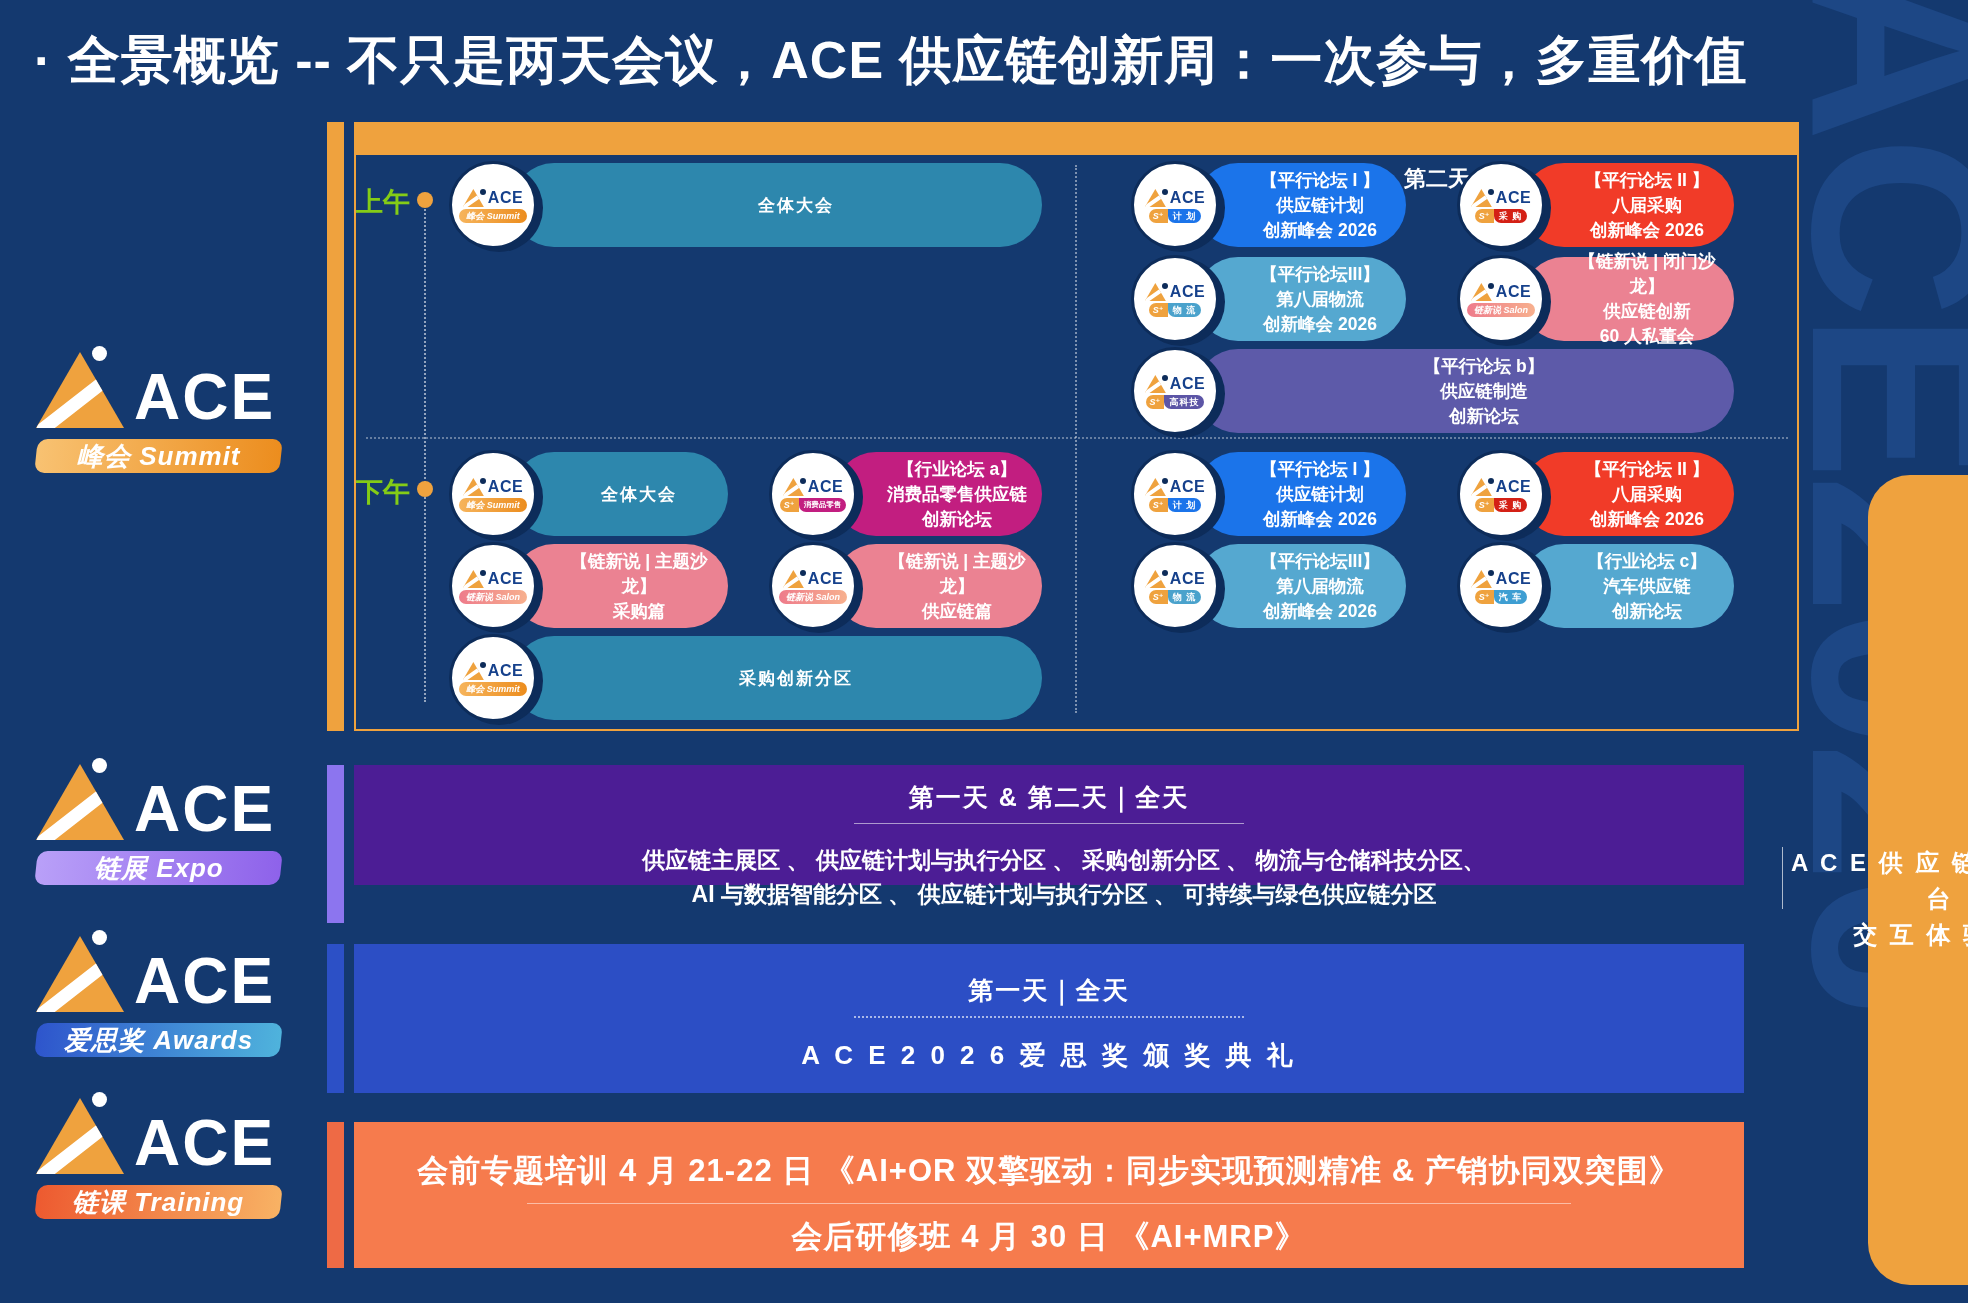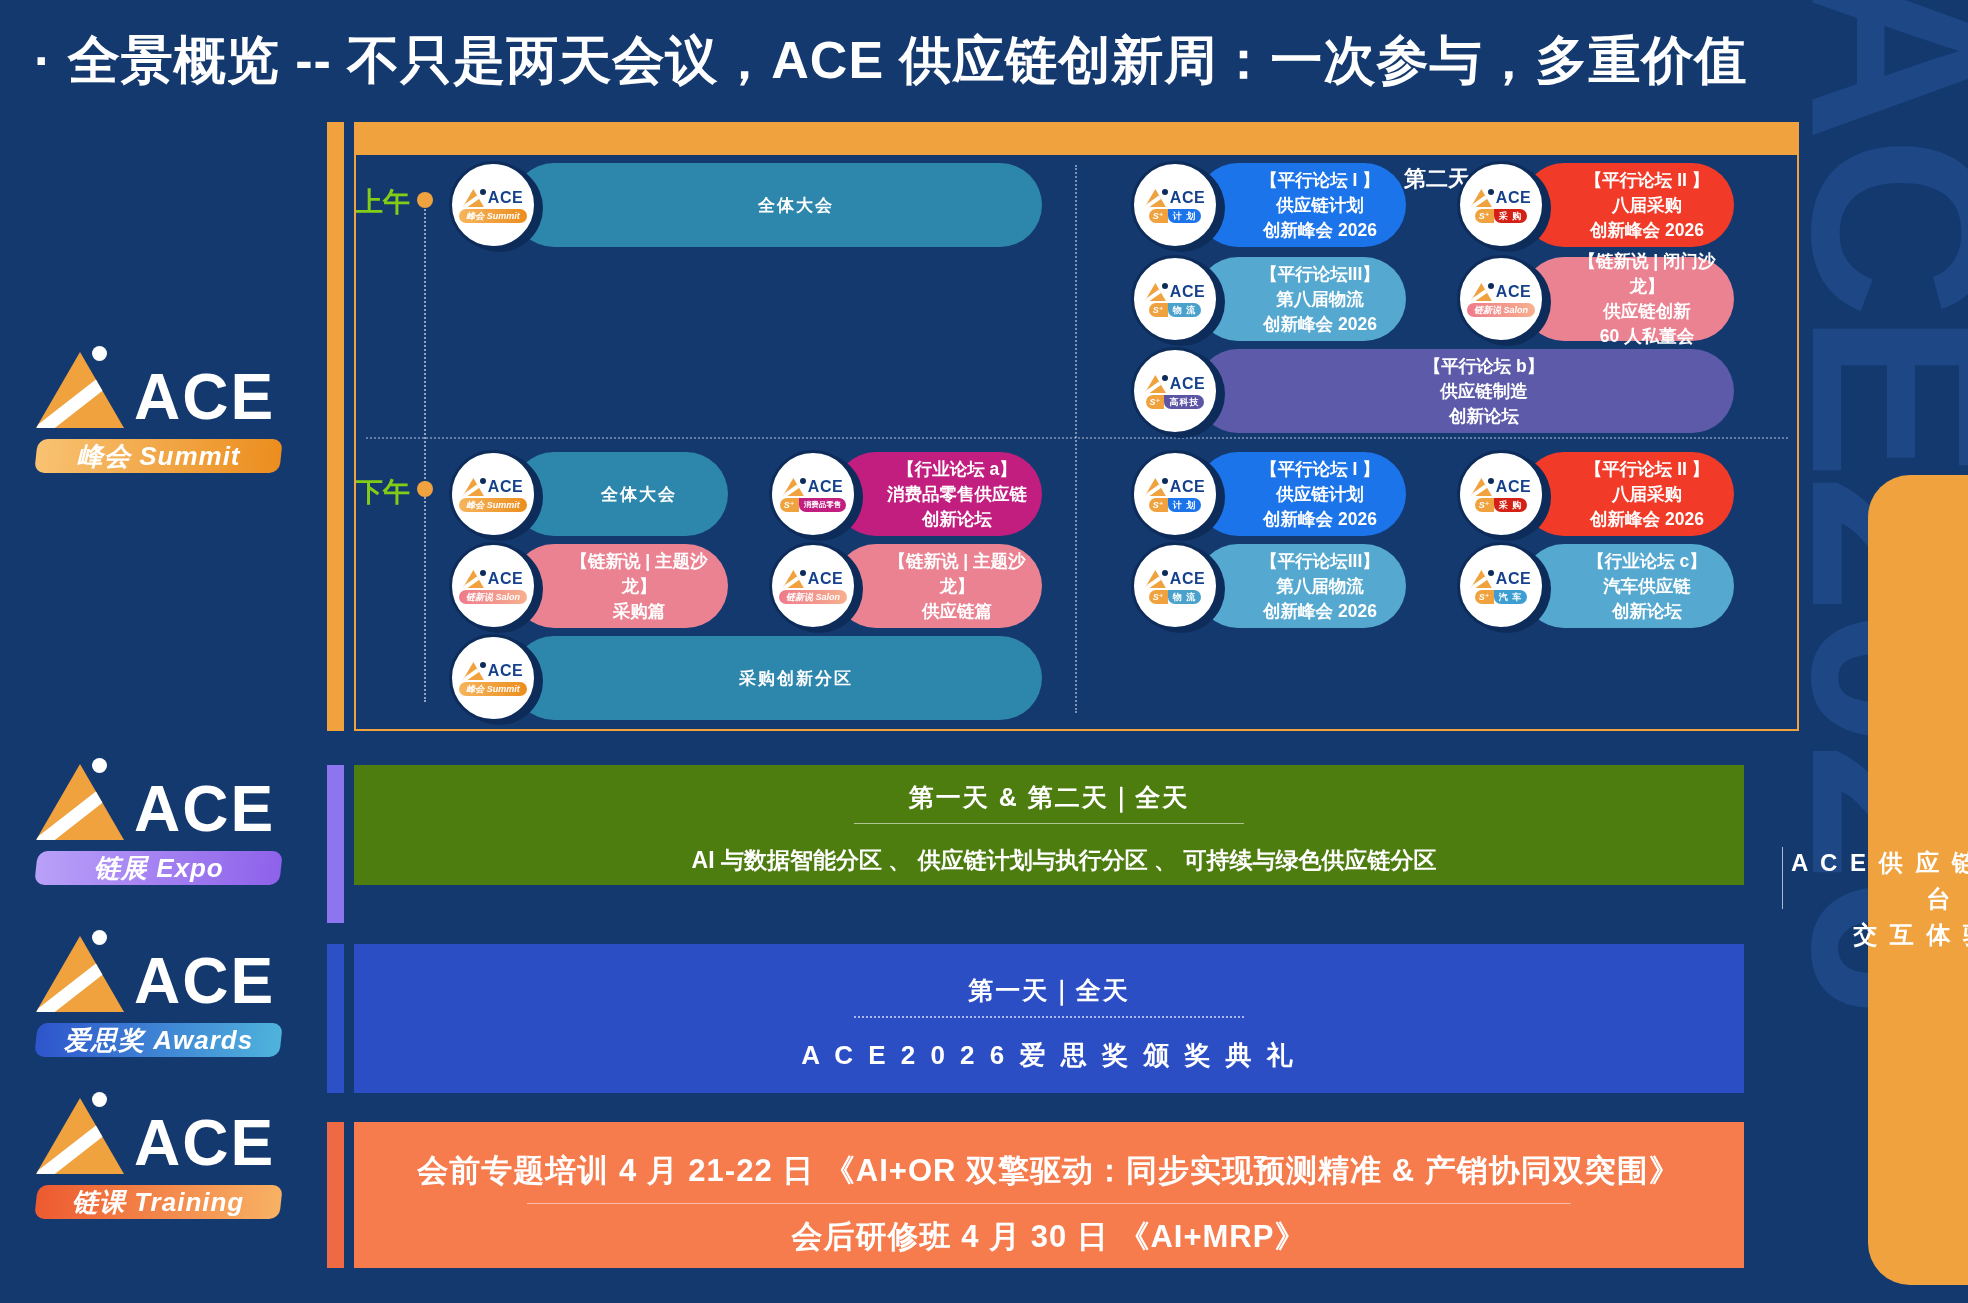--- a/index.html
+++ b/index.html
@@ -66,21 +66,21 @@
   .blabel{height:14px;min-width:60px;border-radius:8px;color:#fff;font-size:9px;font-weight:bold;
     display:flex;align-items:center;justify-content:center;padding:0 4px;font-style:italic;white-space:nowrap;}
   .blabel.splus{padding:0;background:none!important;gap:0;}
   .blabel.splus .sp{background:#EFA23E;border-radius:7px 0 0 7px;height:14px;display:flex;
     align-items:center;padding:0 4px;font-style:italic;}
   .blabel.splus .tk{border-radius:0 7px 7px 7px;height:14px;display:flex;align-items:center;
     padding:0 5px;letter-spacing:1px;font-style:normal;}
 
   
   .panel{position:absolute;left:354px;width:1390px;color:#fff;}
-  .panel.expo{top:765px;height:120px;background:#4d7c0f;}
+  .panel.expo{top:765px;height:120px;background:#4c1d95;}
   .panel.awards{top:944px;height:149px;background:#2C4EC5;}
   .panel.training{top:1122px;height:146px;background:#F67B4D;}
   .p-head{position:absolute;left:0;width:100%;text-align:center;font-size:25px;font-weight:bold;letter-spacing:2px;}
   .p-underline{position:absolute;left:50%;transform:translateX(-50%);width:390px;height:0;}
   .u-solid{border-top:1px solid rgba(255,255,255,.55);}
   .u-dotted{border-top:2px dotted rgba(255,255,255,.6);}
   .expo-body{position:absolute;left:10px;top:78px;width:1400px;text-align:center;
     font-size:23px;font-weight:bold;line-height:34px;}
   .expo-div{position:absolute;left:1428px;top:82px;height:62px;width:0;border-left:1px solid rgba(255,255,255,.65);}
   .expo-right{position:absolute;left:1432px;top:80px;width:308px;text-align:center;
@@ -409,20 +409,21 @@
             <span class="tk" style="background: rgb(62, 158, 210);">汽 车</span>
           </div>
         </div>
       </div>
     </div>
 
   <div class="panel expo">
     <div class="p-head" style="top:16px;">第一天 &amp; 第二天｜全天</div>
     <div class="p-underline u-solid" style="top:58px;"></div>
     <div class="expo-body">
+      <div>供应链主展区 、 供应链计划与执行分区 、 采购创新分区 、 物流与仓储科技分区、</div>
       <div>AI 与数据智能分区 、 供应链计划与执行分区 、 可持续与绿色供应链分区</div>
     </div>
     <div class="expo-div"></div>
     <div class="expo-right">
       <div>A C E  供 应 链 创 新 平 台</div>
       <div>交 互 体 验 区</div>
     </div>
   </div>
 
   <div class="panel awards">

